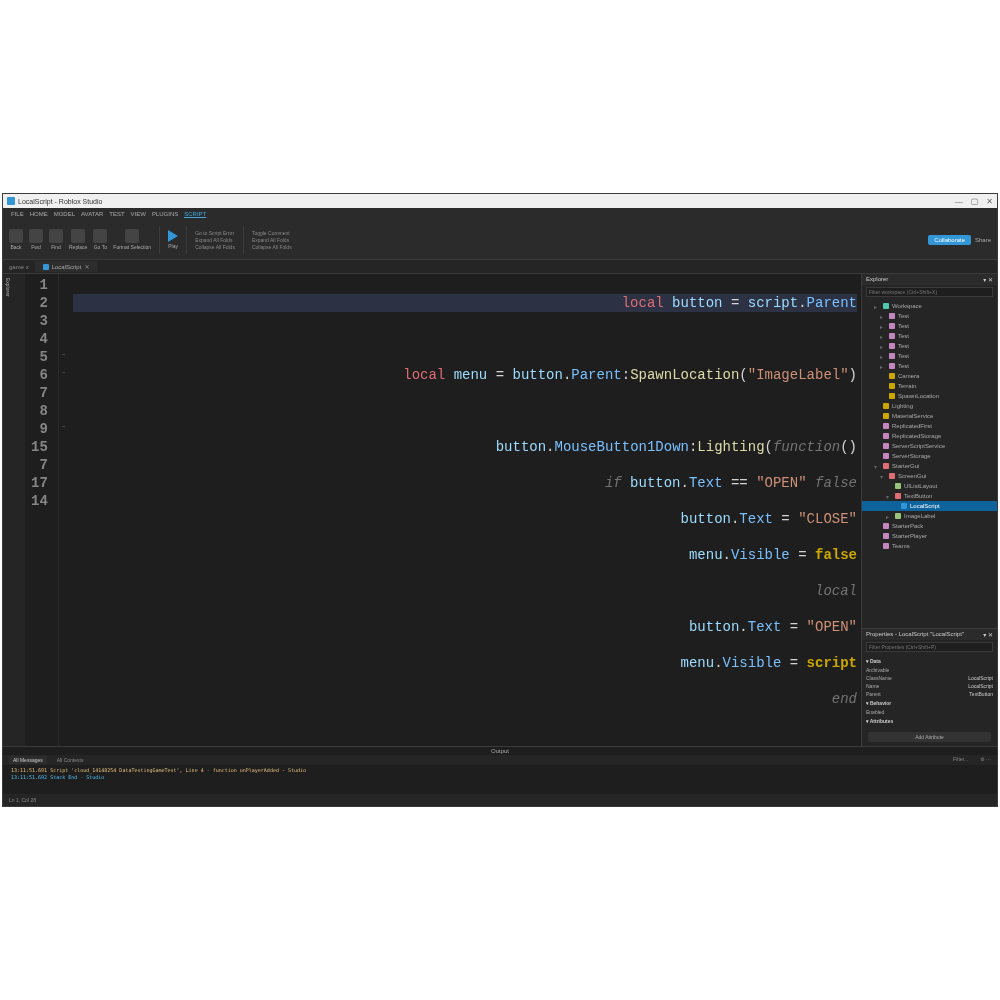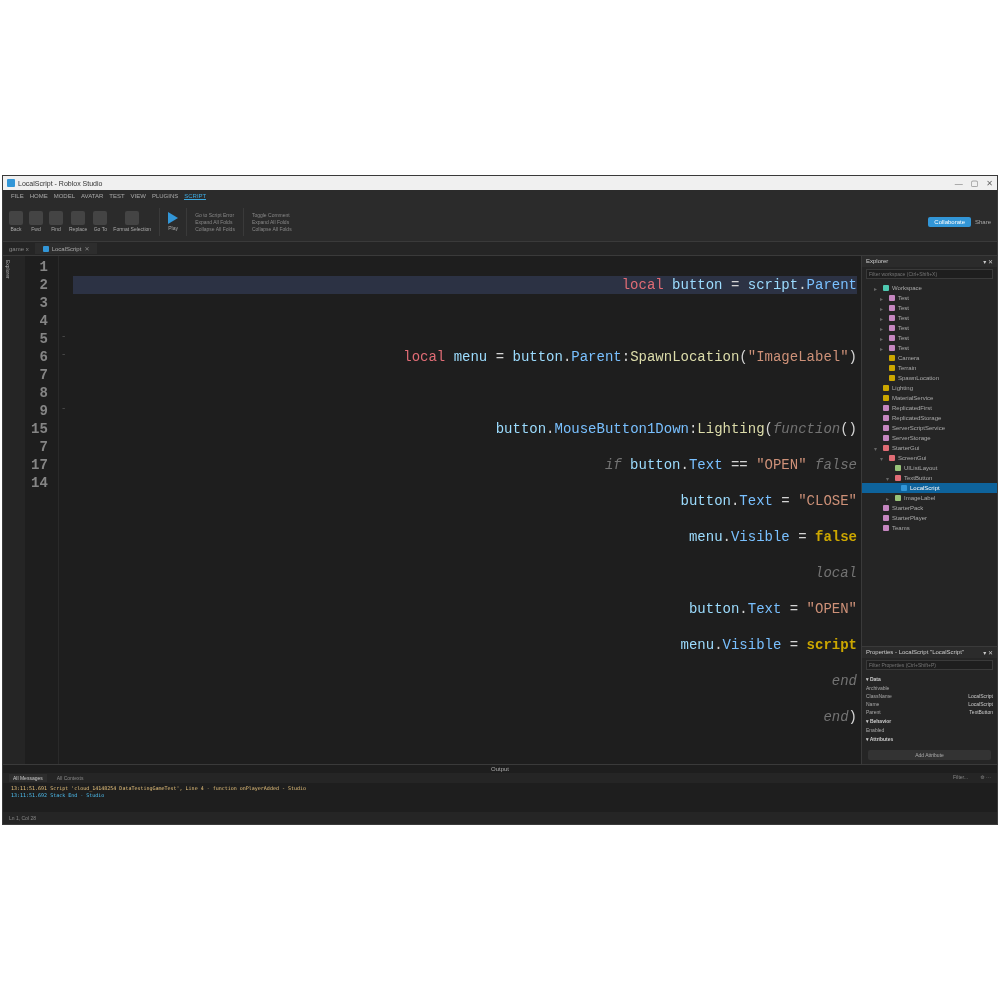--- a/index.html
+++ b/index.html
@@ -224,21 +224,20 @@
 <div class="code-line"><span class="klocal">local </span><span class="ident">menu</span><span class="op"> = </span><span class="ident">button</span><span class="punct">.</span><span class="prop">Parent</span><span class="punct">:</span><span class="method">SpawnLocation</span><span class="punct">(</span><span class="str">"ImageLabel"</span><span class="punct">)</span></div>
 <div class="code-line"></div>
 <div class="code-line"><span class="ident">button</span><span class="punct">.</span><span class="prop">MouseButton1Down</span><span class="punct">:</span><span class="method">Lighting</span><span class="punct">(</span><span class="kw">function</span><span class="punct">()</span></div>
 <div class="code-line"><span>    </span><span class="kw">if </span><span class="ident">button</span><span class="punct">.</span><span class="prop">Text</span><span class="op"> == </span><span class="str">"OPEN"</span><span class="kw"> false</span></div>
 <div class="code-line"><span>        </span><span class="ident">button</span><span class="punct">.</span><span class="prop">Text</span><span class="op"> = </span><span class="str">"CLOSE"</span></div>
 <div class="code-line"><span>        </span><span class="ident">menu</span><span class="punct">.</span><span class="prop">Visible</span><span class="op"> = </span><span class="bool-t">false</span></div>
 <div class="code-line"><span>    </span><span class="kw">local</span></div>
 <div class="code-line"><span>        </span><span class="ident">button</span><span class="punct">.</span><span class="prop">Text</span><span class="op"> = </span><span class="str">"OPEN"</span></div>
 <div class="code-line"><span>        </span><span class="ident">menu</span><span class="punct">.</span><span class="prop">Visible</span><span class="op"> = </span><span class="bool-f">script</span></div>
 <div class="code-line"><span>    </span><span class="kw">end</span></div>
-<div class="code-line"><span class="kw">end</span><span class="punct">)</span></div>
         </div>
       </div>
 
       <div class="right-panel">
         <div class="panel-title">
           <span>Explorer</span>
             <span>▾ ✕</span>
         </div>
         <div class="panel-search">
           <input placeholder="Filter workspace (Ctrl+Shift+X)" style="">

